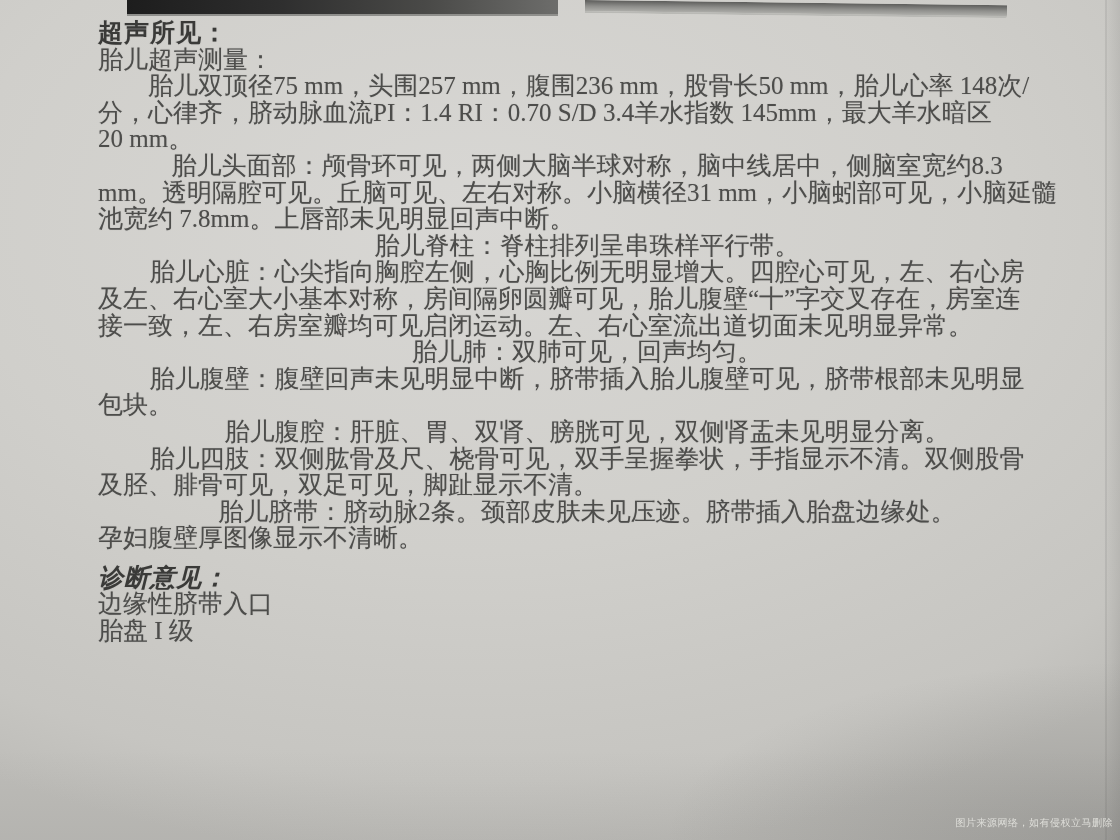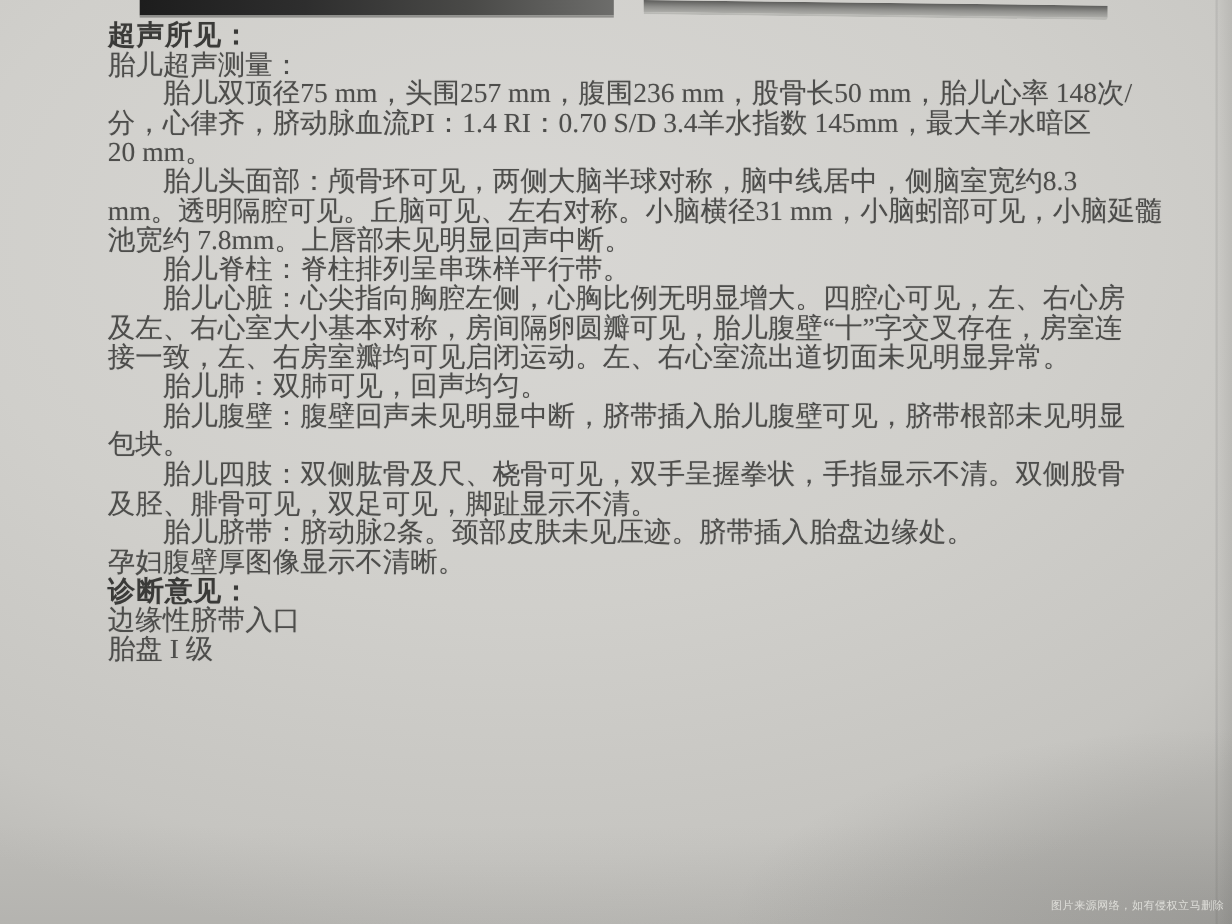--- a/index.html
+++ b/index.html
@@ -20,23 +20,23 @@
     transform:skewY(0.7deg);transform-origin:left top;
     border-bottom:2px solid #b9b9b5;border-radius:0 0 3px 0;
   }
   .report-text{
     position:absolute;left:98px;top:20px;width:928px;
     font-size:25px;line-height:26.6px;color:#4d4d4b;
     text-shadow:0 0 1px rgba(90,90,88,0.35);
     white-space:nowrap;
   }
   .ln{position:relative;}
-  .ind{text-indent:50px;}
+  .ind{text-indent:50px;text-align:center;}
   .hd{font-weight:700;color:#3a3a38;letter-spacing:1px;}
-  .gap{}
+  .gap{margin-top:13px;font-style:italic;}
   
   .edge-shade{
     position:absolute;right:0;top:0;width:16px;height:100%;
     background:linear-gradient(to right,rgba(70,70,68,0) 0%,rgba(70,70,68,0.12) 100%);
     pointer-events:none;
   }
   .crease{
     position:absolute;right:13px;top:0;width:2px;height:100%;
     background:rgba(110,110,108,0.15);pointer-events:none;
   }
@@ -71,20 +71,21 @@
   <div class="ln ind">胎儿头面部：颅骨环可见，两侧大脑半球对称，脑中线居中，侧脑室宽约8.3</div>
   <div class="ln">mm。透明隔腔可见。丘脑可见、左右对称。小脑横径31 mm，小脑蚓部可见，小脑延髓</div>
   <div class="ln">池宽约 7.8mm。上唇部未见明显回声中断。</div>
   <div class="ln ind">胎儿脊柱：脊柱排列呈串珠样平行带。</div>
   <div class="ln ind">胎儿心脏：心尖指向胸腔左侧，心胸比例无明显增大。四腔心可见，左、右心房</div>
   <div class="ln">及左、右心室大小基本对称，房间隔卵圆瓣可见，胎儿腹壁“十”字交叉存在，房室连</div>
   <div class="ln">接一致，左、右房室瓣均可见启闭运动。左、右心室流出道切面未见明显异常。</div>
   <div class="ln ind">胎儿肺：双肺可见，回声均匀。</div>
   <div class="ln ind">胎儿腹壁：腹壁回声未见明显中断，脐带插入胎儿腹壁可见，脐带根部未见明显</div>
   <div class="ln">包块。</div>
+  <div class="ln ind">胎儿腹腔：肝脏、胃、双肾、膀胱可见，双侧肾盂未见明显分离。</div>
   <div class="ln ind">胎儿四肢：双侧肱骨及尺、桡骨可见，双手呈握拳状，手指显示不清。双侧股骨</div>
   <div class="ln">及胫、腓骨可见，双足可见，脚趾显示不清。</div>
   <div class="ln ind">胎儿脐带：脐动脉2条。颈部皮肤未见压迹。脐带插入胎盘边缘处。</div>
   <div class="ln">孕妇腹壁厚图像显示不清晰。</div>
   <div class="ln hd gap">诊断意见：</div>
   <div class="ln">边缘性脐带入口</div>
   <div class="ln">胎盘 I 级</div>
 </div>
 
 <div class="edge-shade"></div>

